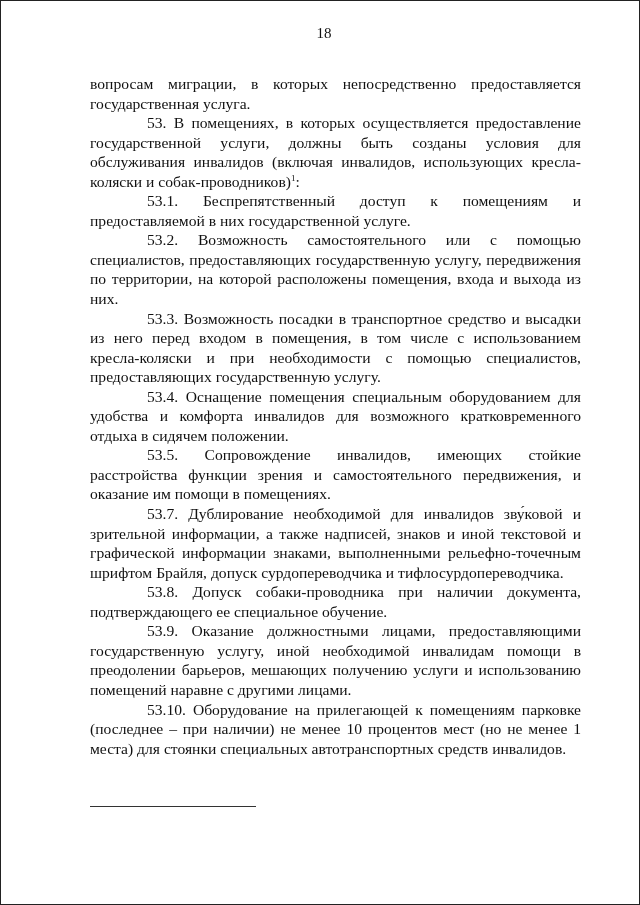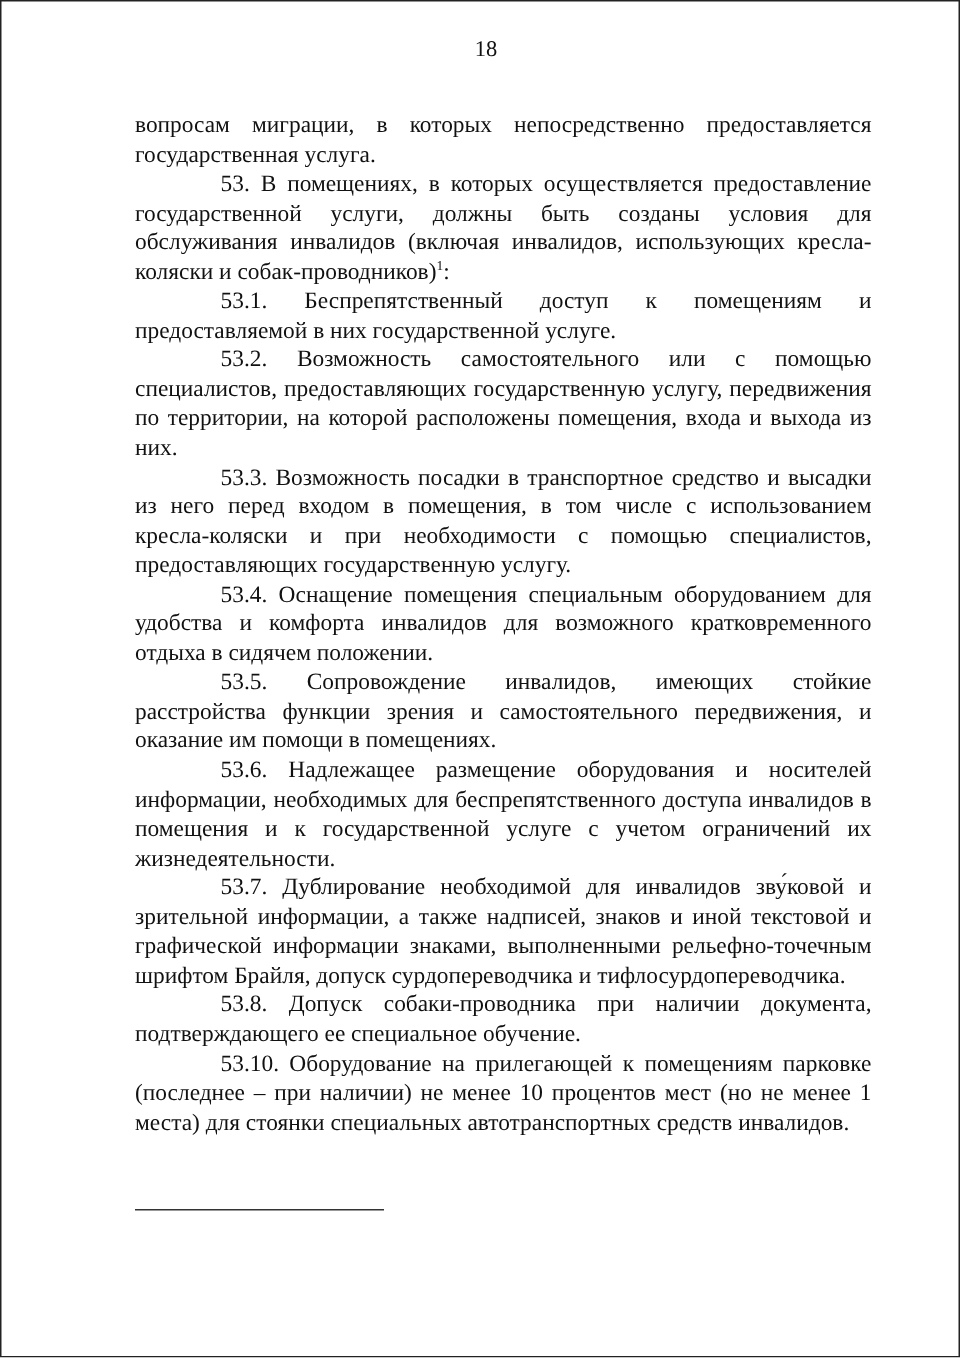--- a/index.html
+++ b/index.html
@@ -40,20 +40,20 @@
   <div class="page-number">18</div>
 
   <div class="body-text">
     <p class="para">вопросам миграции, в которых непосредственно предоставляется государственная услуга.</p>
     <p class="para indent"><span>53. В помещениях, в которых осуществляется предоставление государственной услуги, должны быть созданы условия для обслуживания инвалидов (включая инвалидов, использующих кресла-коляски и собак-проводников)</span><sup>1</sup><span>:</span></p>
     <p class="para indent">53.1. Беспрепятственный доступ к помещениям и предоставляемой в них государственной услуге.</p>
     <p class="para indent">53.2. Возможность самостоятельного или с помощью специалистов, предоставляющих государственную услугу, передвижения по территории, на которой расположены помещения, входа и выхода из них.</p>
     <p class="para indent">53.3. Возможность посадки в транспортное средство и высадки из него перед входом в помещения, в том числе с использованием кресла-коляски и при необходимости с помощью специалистов, предоставляющих государственную услугу.</p>
     <p class="para indent">53.4. Оснащение помещения специальным оборудованием для удобства и комфорта инвалидов для возможного кратковременного отдыха в сидячем положении.</p>
     <p class="para indent">53.5. Сопровождение инвалидов, имеющих стойкие расстройства функции зрения и самостоятельного передвижения, и оказание им помощи в помещениях.</p>
-    <p class="para indent">53.6. Надлежащее размещение оборудования и носителей информации, необходимых для беспрепятственного доступа инвалидов в помещения и к государственной услуге с учетом ограничений их жизнедеятельности.</p>
     <p class="para indent">53.7. Дублирование необходимой для инвалидов зву́ковой и зрительной информации, а также надписей, знаков и иной текстовой и графической информации знаками, выполненными рельефно-точечным шрифтом Брайля, допуск сурдопереводчика и тифлосурдопереводчика.</p>
     <p class="para indent">53.8. Допуск собаки-проводника при наличии документа, подтверждающего ее специальное обучение.</p>
+    <p class="para indent">53.9. Оказание должностными лицами, предоставляющими государственную услугу, иной необходимой инвалидам помощи в преодолении барьеров, мешающих получению услуги и использованию помещений наравне с другими лицами.</p>
     <p class="para indent">53.10. Оборудование на прилегающей к помещениям парковке (последнее – при наличии) не менее 10 процентов мест (но не менее 1 места) для стоянки специальных автотранспортных средств инвалидов.</p>
   </div>
 
   <div class="footnote-rule"></div>
 </div>
 
 </body></html>

